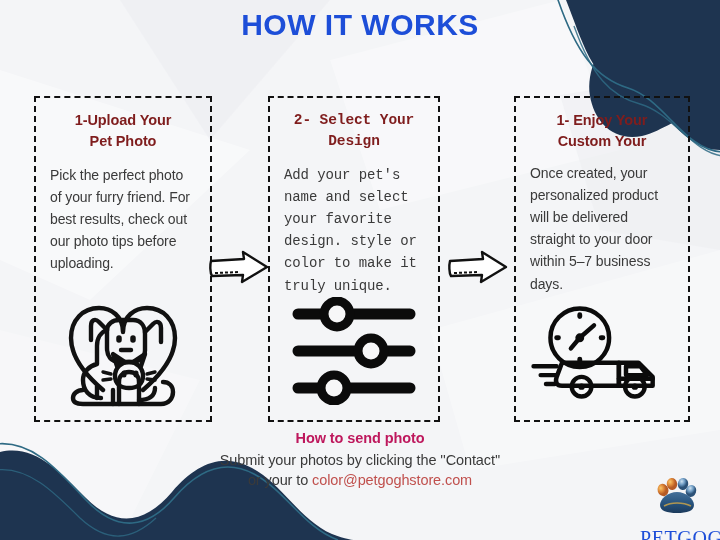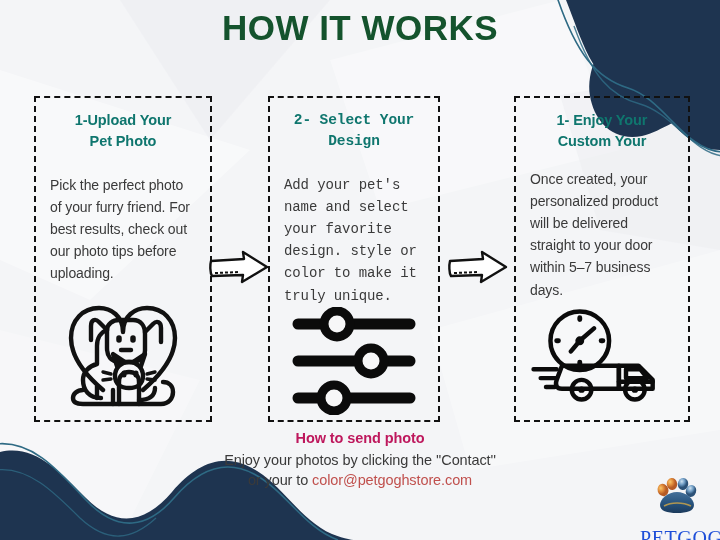--- a/index.html
+++ b/index.html
@@ -13,50 +13,50 @@
 
   
   #bg-layer { position:absolute; inset:0; width:720px; height:540px; z-index:0; }
 
   
   .title-wrap{
     position:absolute; top:8px; left:0; width:720px;
     text-align:center; z-index:3;
   }
   .title{
-    font-size:35px; font-weight:bold; color:#14532d;
+    font-size:30px; font-weight:bold; color:#1d4ed8;
     letter-spacing:.5px;
   }
 
   
   .cards{
     position:absolute; top:96px; left:0; width:720px; height:326px;
     z-index:3;
   }
   .card{
     position:absolute; top:0; height:326px;
     border:2px dashed #111;
     background:transparent;
     padding:12px 14px 0 14px;
     display:flex; flex-direction:column; align-items:center;
   }
   #card-1{ left:34px;  width:178px; }
   #card-2{ left:268px; width:172px;font-family:Liberation Mono, monospace; }
   #card-3{ left:514px; width:176px; }
 
   .card-title{
-    font-size:14.5px; font-weight:bold; color:#0f766e;
+    font-size:14.5px; font-weight:bold; color:#7f1d1d;
     text-align:center; line-height:1.45; letter-spacing:-.1px;
   }
   .card-body{
-    margin-top:22px; width:100%;
+    margin-top:12px; width:100%;
     font-size:14px; color:#3a3a3a; line-height:1.58;
     text-align:left; letter-spacing:-.1px;
   }
-  #card-3 .card-body{ margin-top:16px; }
+  #card-3 .card-body{ margin-top:10px; }
   .card-icon{
     margin-top:auto; margin-bottom:6px;
     display:flex; align-items:flex-end; justify-content:center;
     width:100%;
   }
 
   
   .arrow{ position:absolute; z-index:4; top:249px; }
   #arrow-1{ left:208px; }
   #arrow-2{ left:447px; }
@@ -244,21 +244,21 @@
 <div class="arrow" id="arrow-2">
   <svg width="62" height="38" viewBox="0 0 62 38">
     <path d="M3,12 L36,10 L35,3 L59,18 L34,33 L35,26 L4,27
              C2,24 2,16 3,12 Z" fill="#ffffff" stroke="#111" stroke-width="2.4" stroke-linejoin="round"></path>
     <path d="M7,24 L32,23" stroke="#111" stroke-width="2" stroke-dasharray="3 2"></path>
   </svg>
 </div>
 
 <div class="footer">
   <div class="footer-heading">How to send photo</div>
-  <div class="footer-line">Enjoy your photos by clicking the ''Contact''</div>
+  <div class="footer-line">Submit your photos by clicking the ''Contact''</div>
   <div class="footer-line second">
     <span>or your to </span><span class="email">color@petgoghstore.com</span>
   </div>
 </div>
 
 <div class="logo">
   <svg width="44" height="36" viewBox="0 0 44 36">
     <defs>
       <radialGradient id="beanA" cx="35%" cy="30%">
         <stop offset="0%" stop-color="#f7c66a"></stop>

